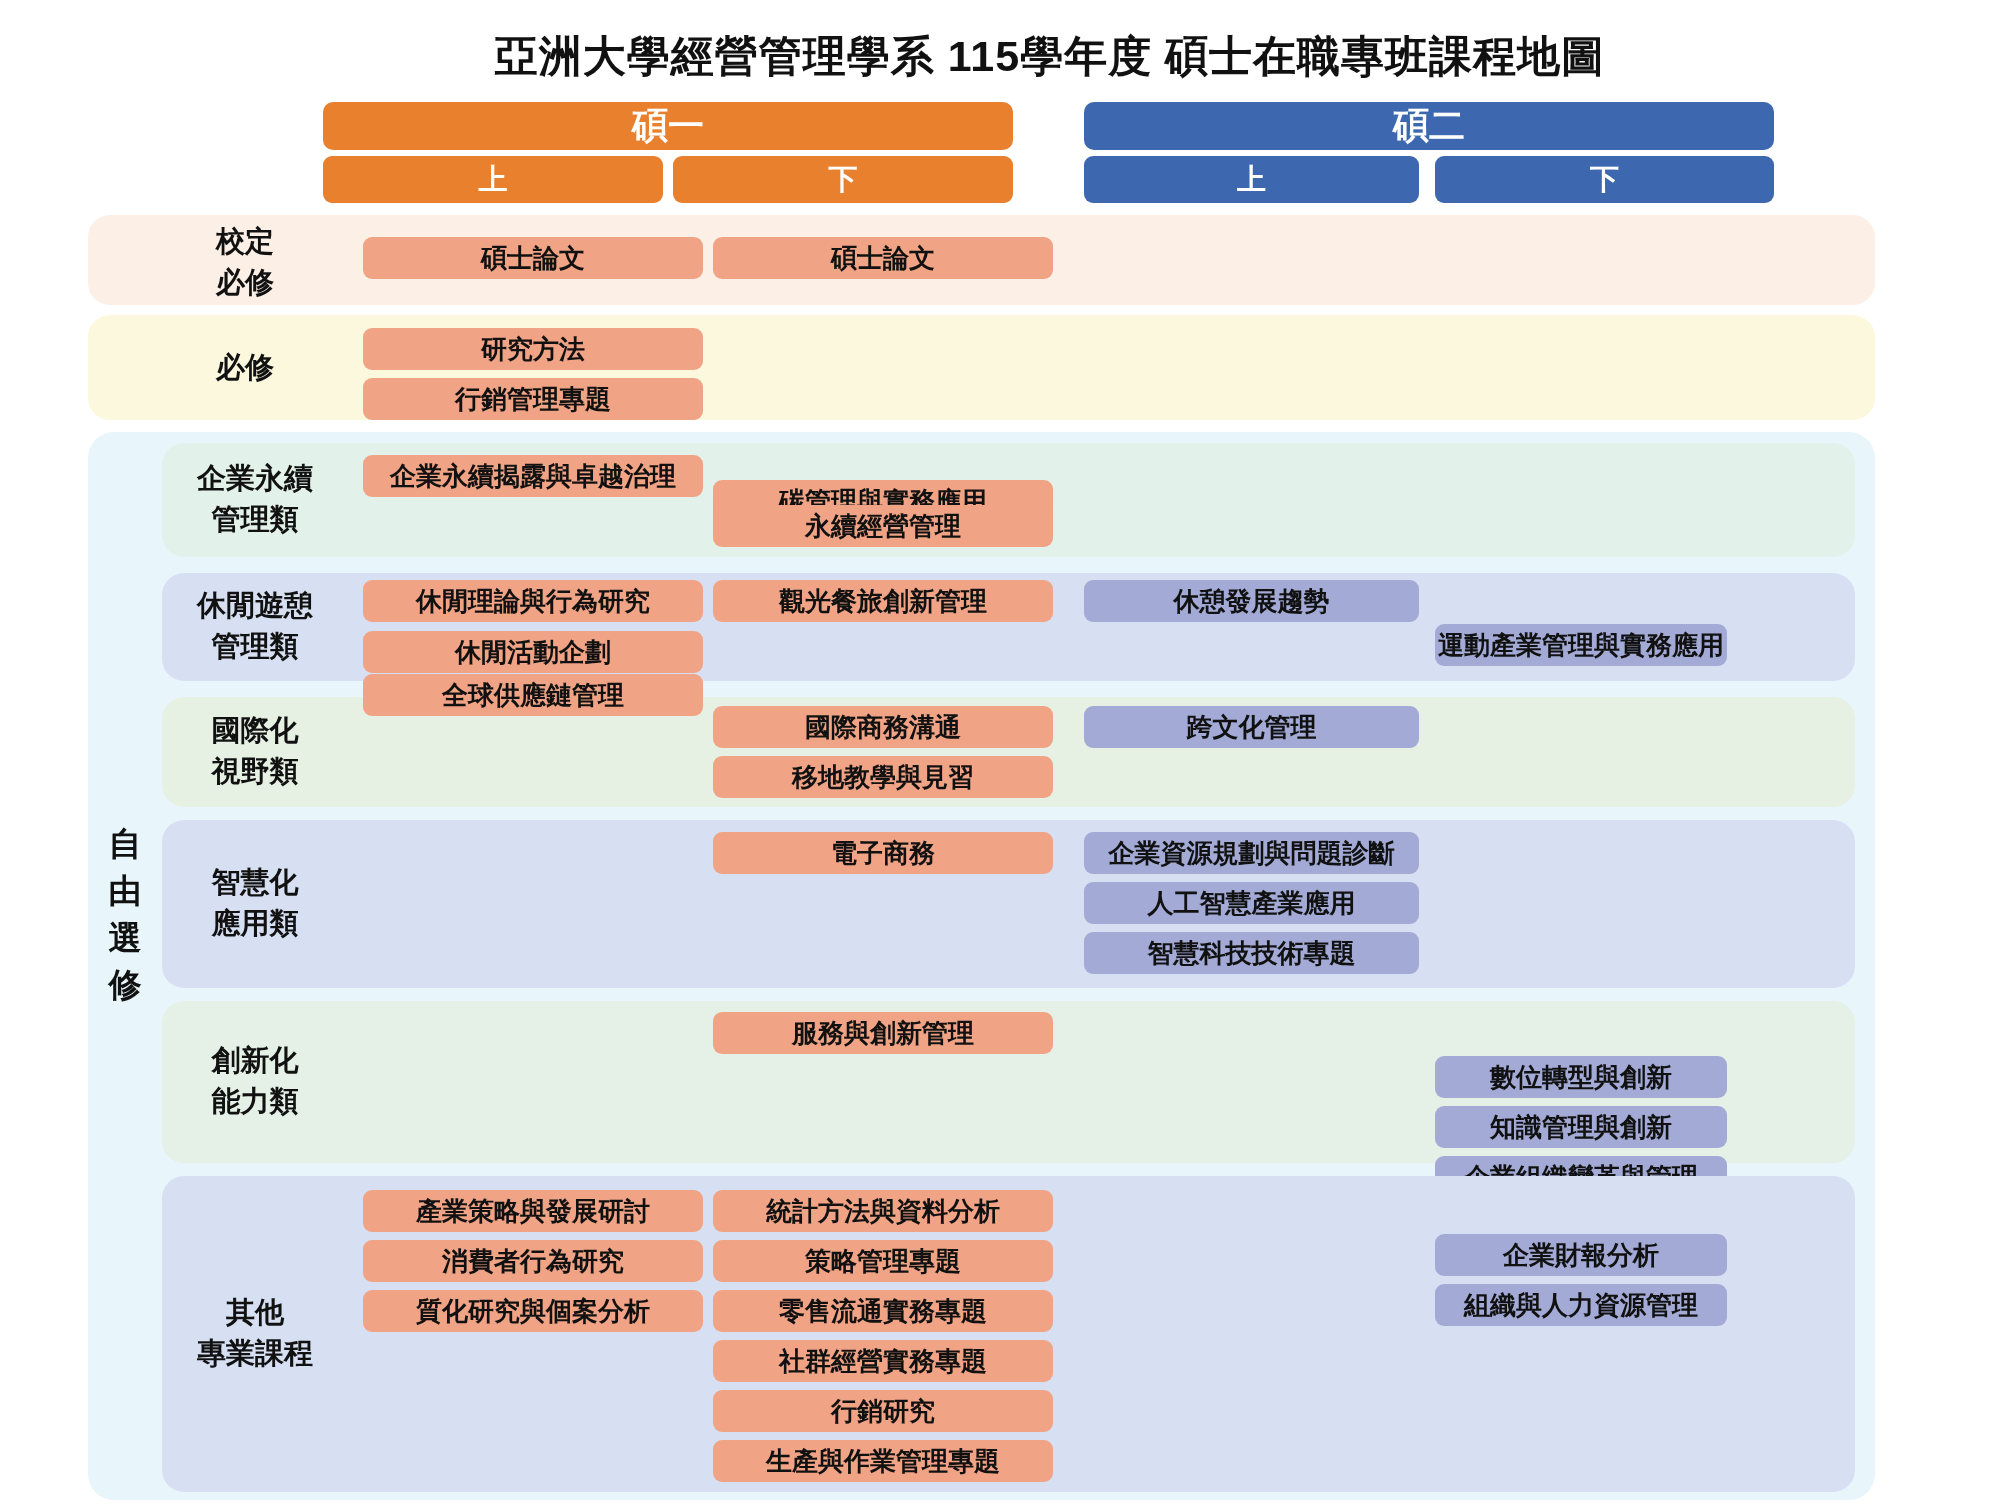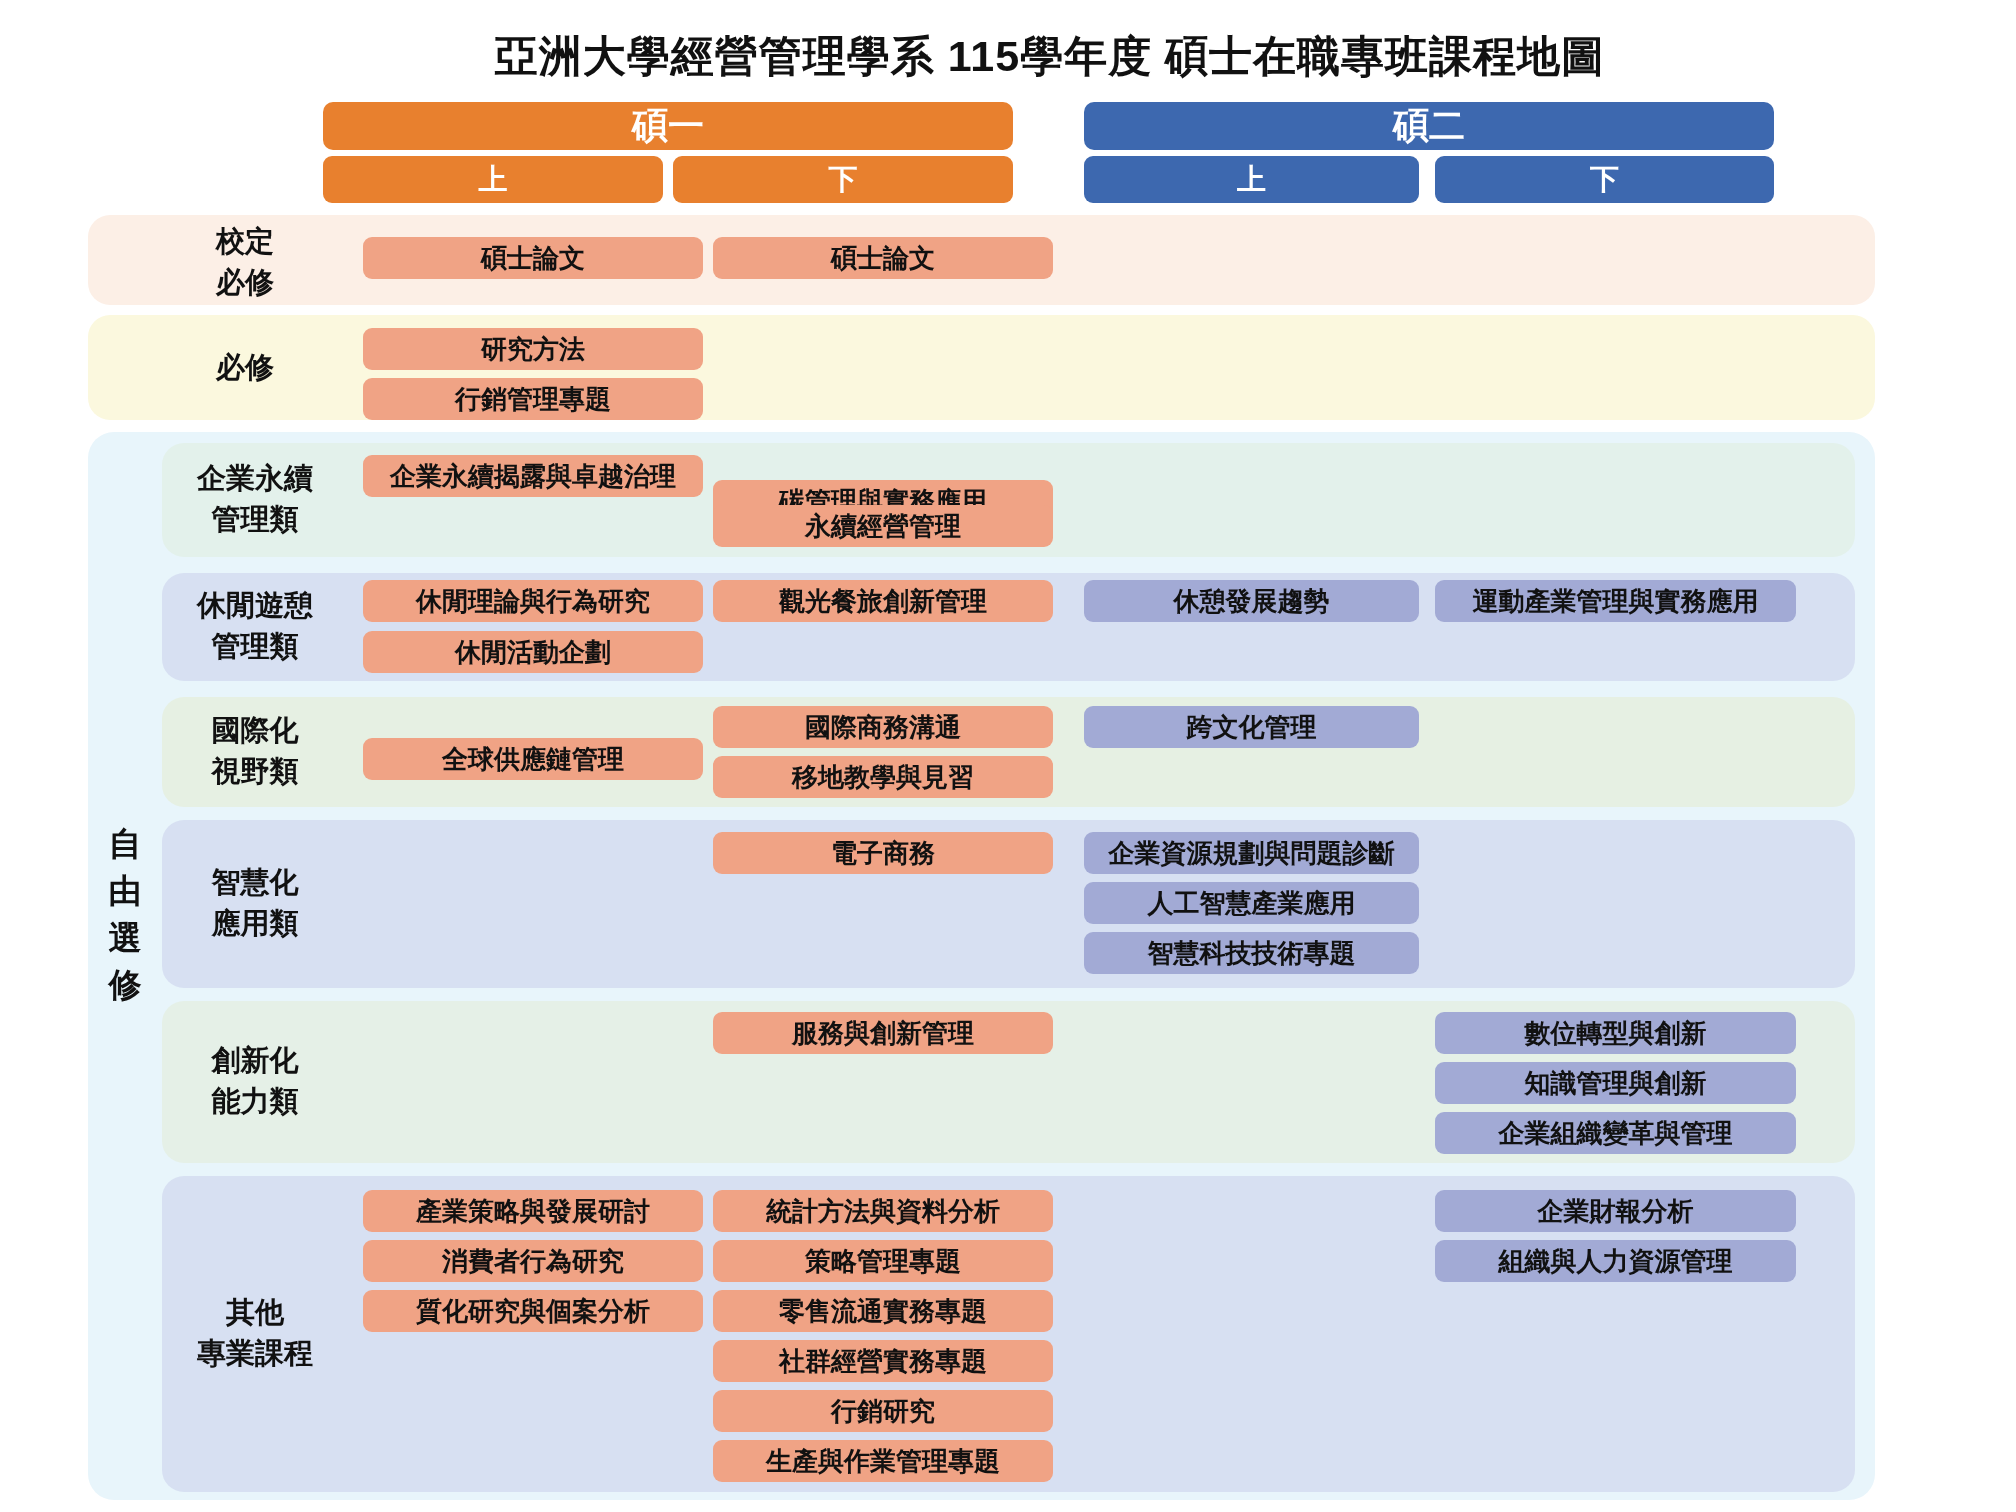--- a/index.html
+++ b/index.html
@@ -30,21 +30,21 @@
   .pill{
     position:absolute;height:42px;border-radius:9px;
     display:flex;align-items:center;justify-content:center;
     font-size:26px;font-weight:bold;color:#111;
   }
   .sal{background:#F0A385;margin-left:40px;}
   .per{background:#A2AAD5;}
   .c1a{left:323px;width:340px;}
   .c1b{left:673px;width:340px;}
   .c2a{left:1084px;width:335px;}
-  .c2b{left:1435px;width:361px;}
+  .c2b{left:1435px;width:292px;margin-top:44px;}
 </style>
 </head>
 <body>
 
 <div class="page">
 
   <div class="abs title">亞洲大學經營管理學系 115學年度 碩士在職專班課程地圖</div>
 
   <div class="abs ctr hdr" style="left:323px;top:102px;width:690px;background:#E8802E">碩一</div>
   <div class="abs ctr hdr" style="left:1084px;top:102px;width:690px;background:#3D68AF">碩二</div>
@@ -95,21 +95,21 @@
   <div class="pill sal c1a" style="top:631px">休閒活動企劃</div>
   <div class="pill sal c1b" style="top:580px">觀光餐旅創新管理</div>
   <div class="pill per c2a" style="top:580px">休憩發展趨勢</div>
   <div class="pill per c2b" style="top:580px">運動產業管理與實務應用</div>
 
   <div class="abs band" style="left:162px;top:697px;width:1693px;height:110px;background:#E6F0E3"></div>
   <div class="abs rowlabel" style="left:170px;top:710px;width:170px">
     <div>國際化</div>
     <div>視野類</div>
   </div>
-  <div class="pill sal c1a" style="top:738px">全球供應鏈管理</div>
+  <div class="pill sal c1a" style="top:674px">全球供應鏈管理</div>
   <div class="pill sal c1b" style="top:706px">國際商務溝通</div>
   <div class="pill sal c1b" style="top:756px">移地教學與見習</div>
   <div class="pill per c2a" style="top:706px">跨文化管理</div>
 
   <div class="abs band" style="left:162px;top:820px;width:1693px;height:168px;background:#D7E0F2"></div>
   <div class="abs rowlabel" style="left:170px;top:862px;width:170px">
     <div>智慧化</div>
     <div>應用類</div>
   </div>
   <div class="pill sal c1b" style="top:832px">電子商務</div>

